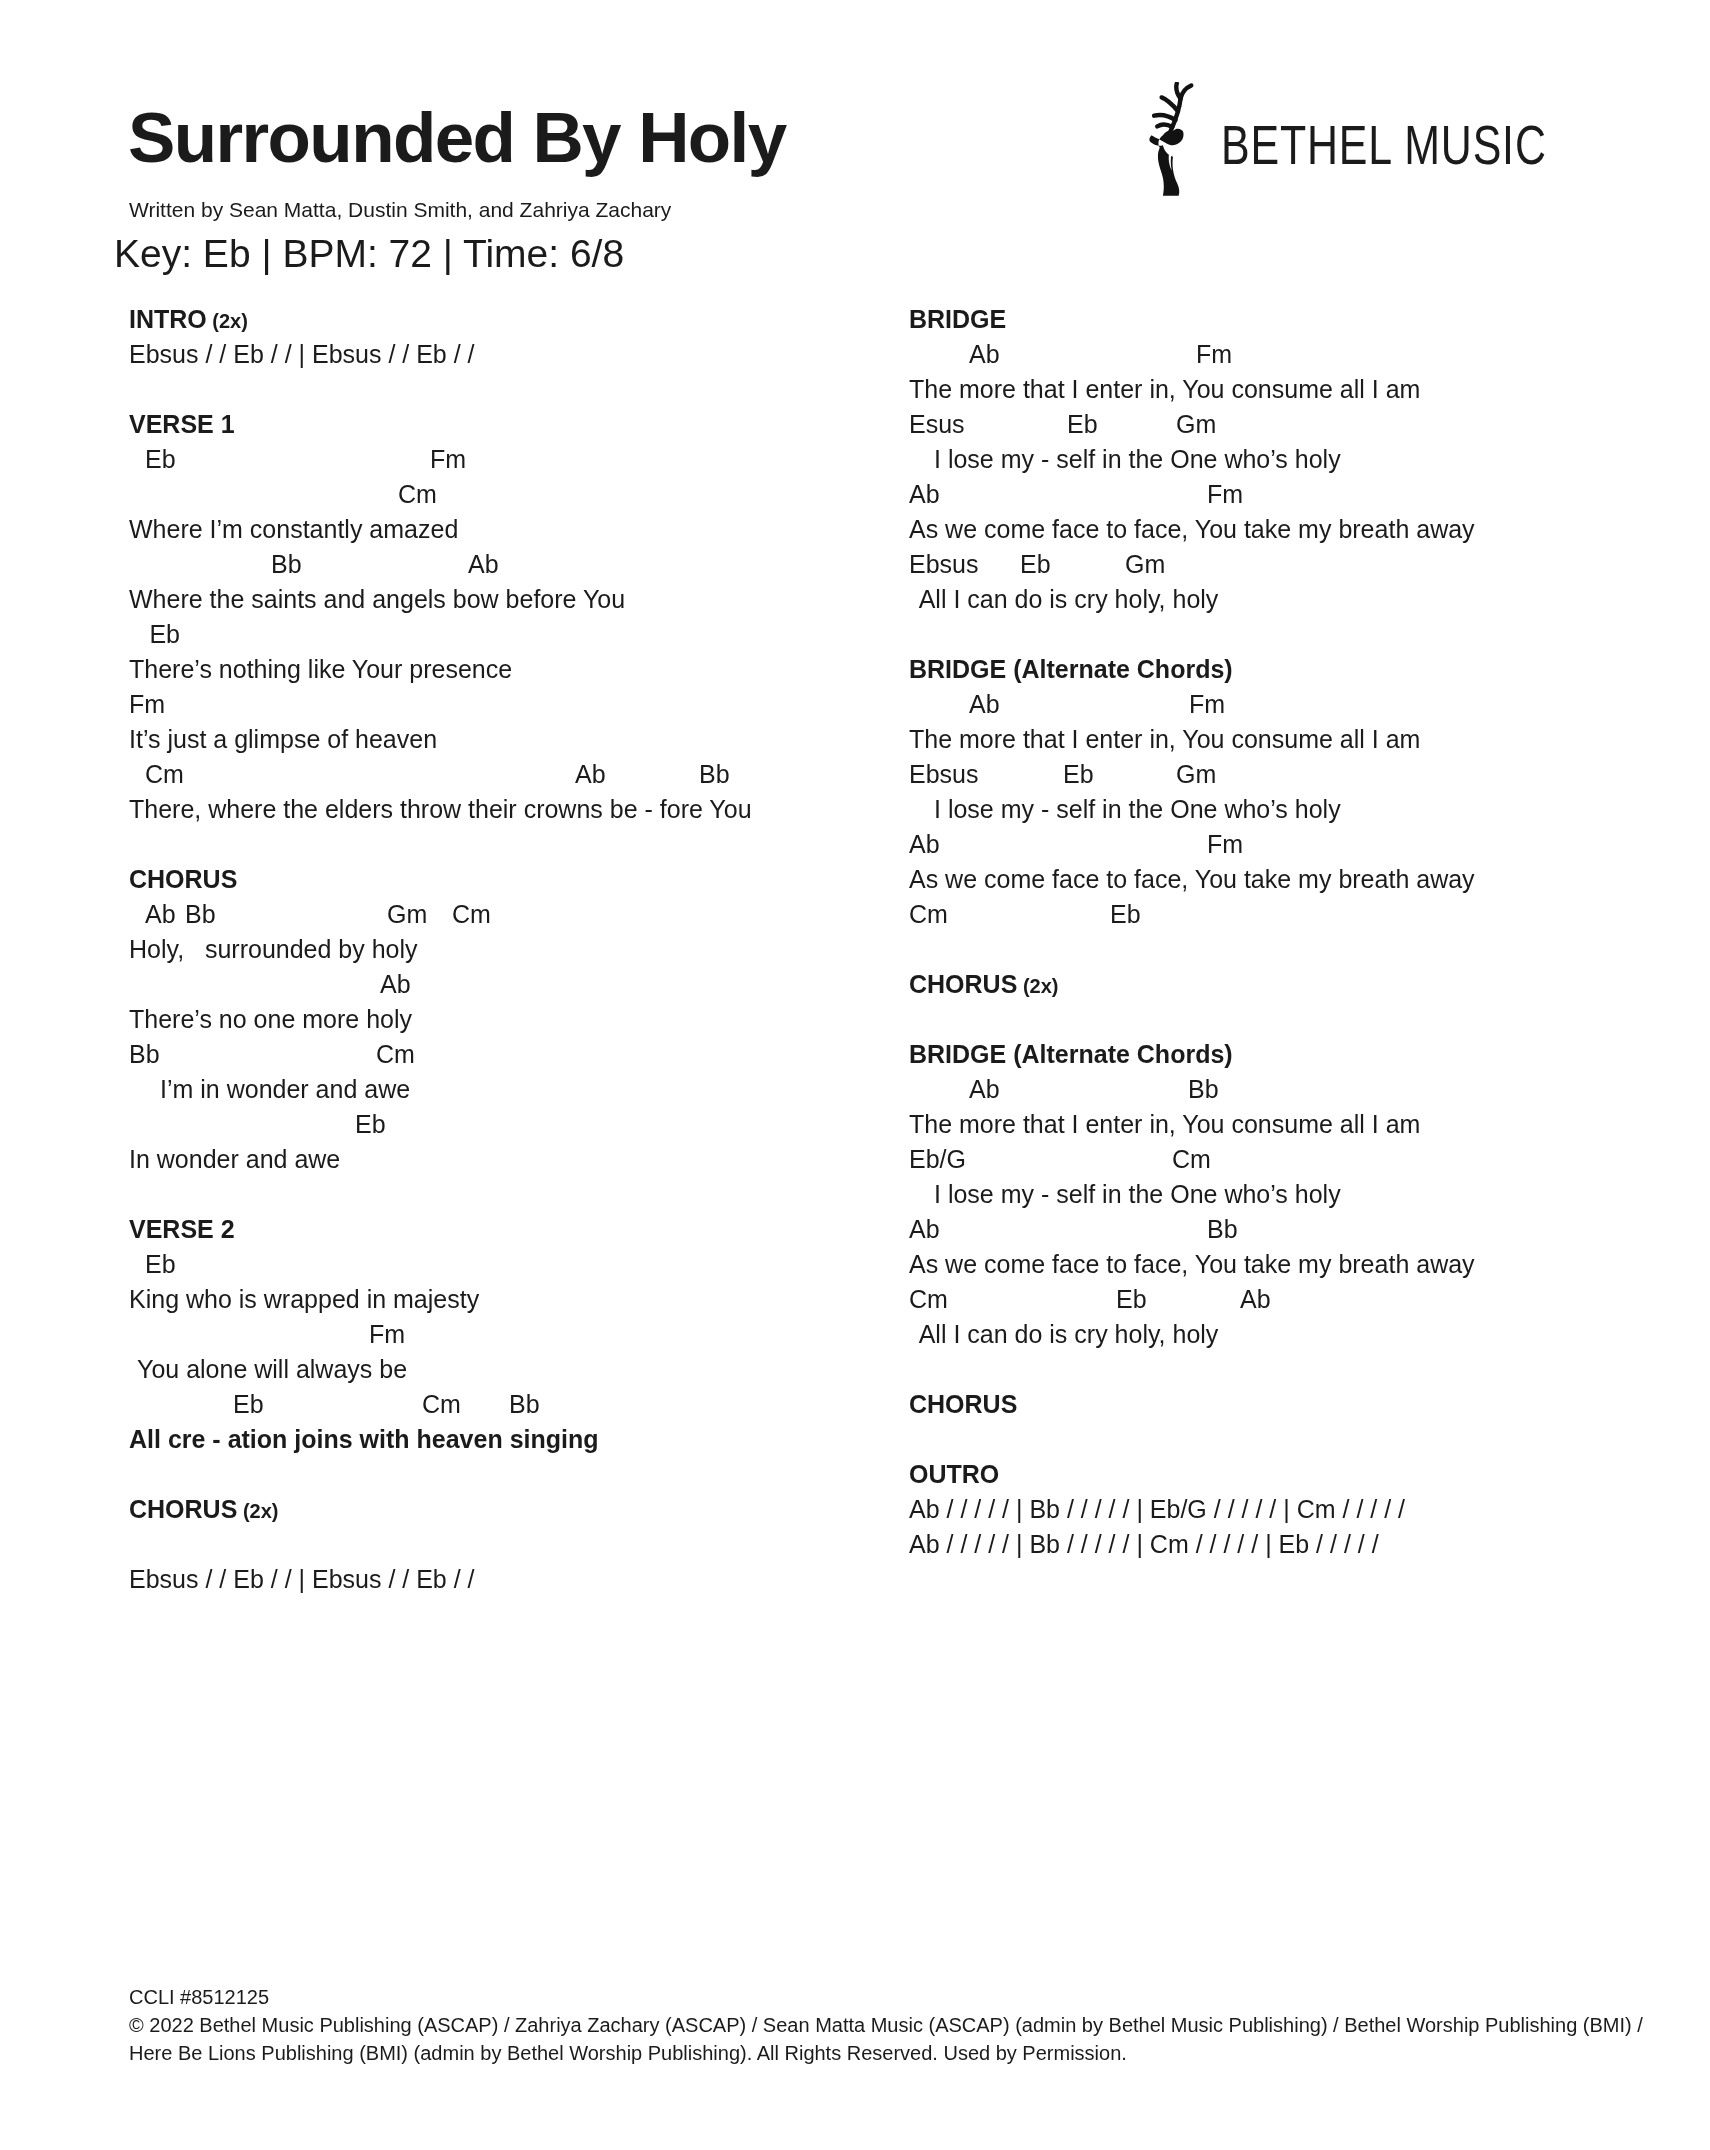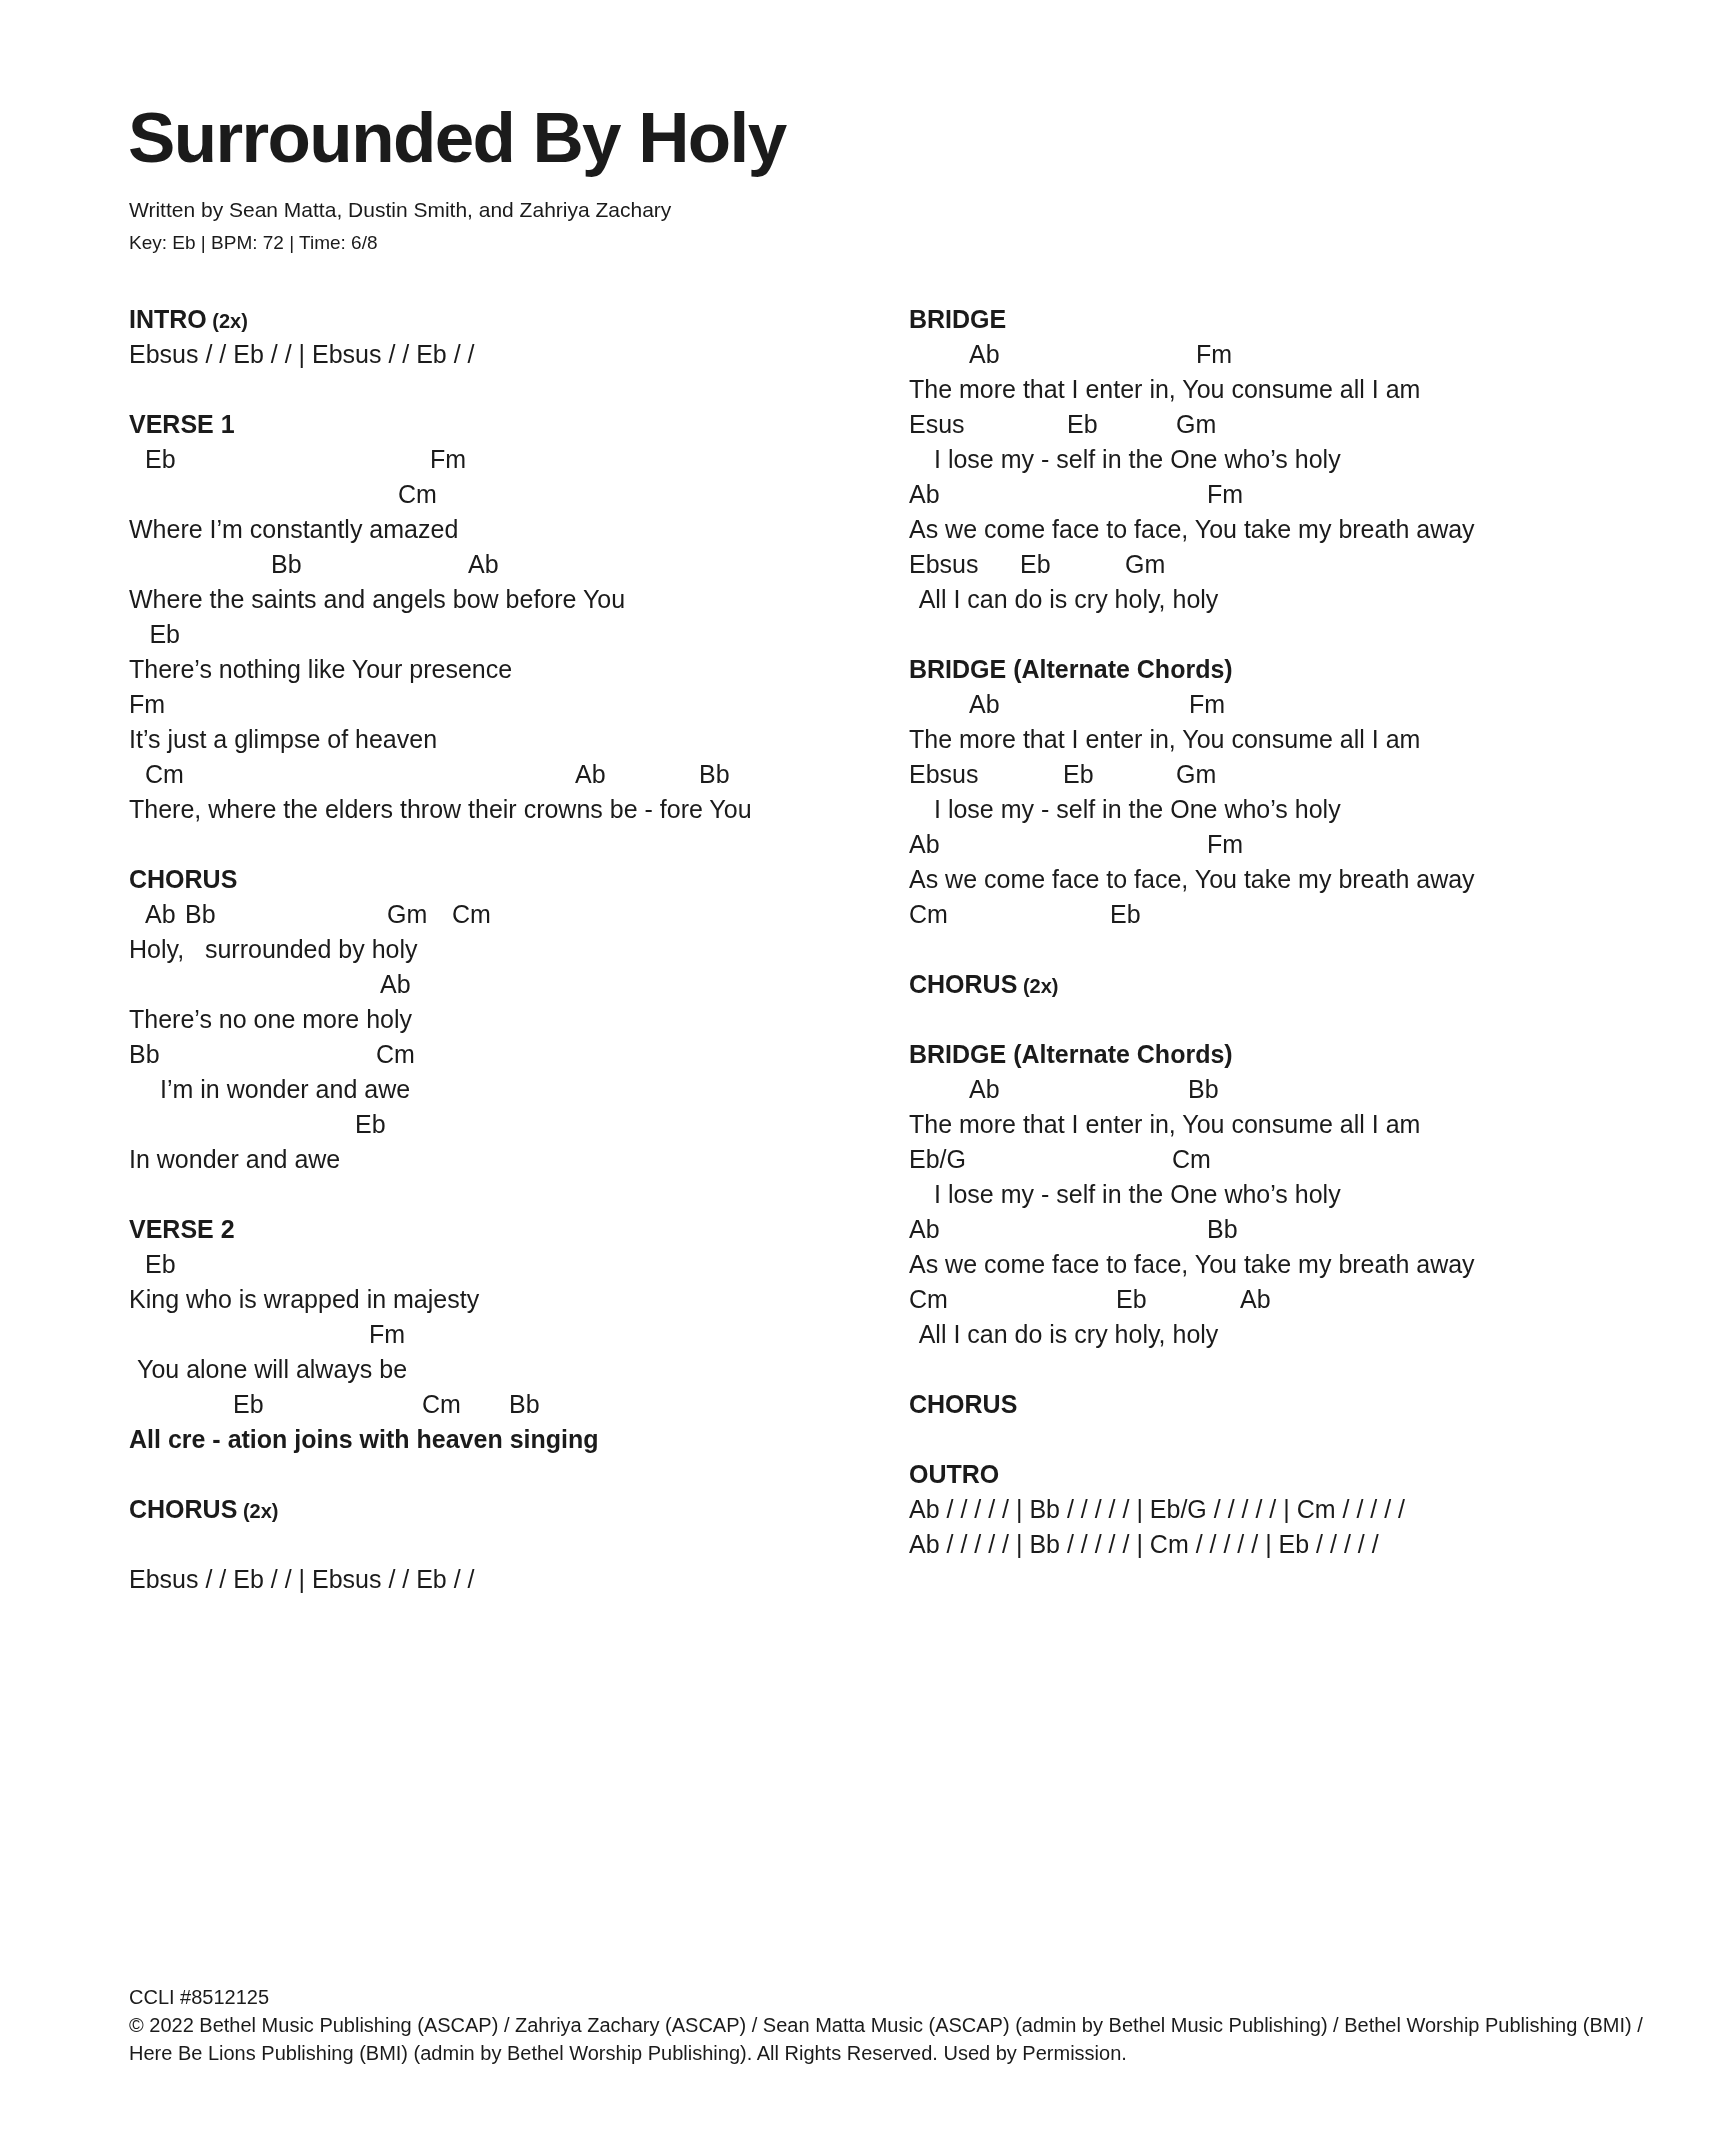--- a/index.html
+++ b/index.html
@@ -16,22 +16,22 @@
   .title{
     position:absolute; left:128px; top:97px;
     font-size:71px; font-weight:700; letter-spacing:-1.6px;
     white-space:pre;
   }
   .subtitle{
     position:absolute; left:129px; top:198px;
     font-size:21px; font-weight:400; white-space:pre;
   }
   .meta{
-    position:absolute; left:129px; top:232px;
-    font-size:19px; font-weight:400; white-space:pre;
+    position:absolute; left:114px; top:232px;
+    font-size:39px; font-weight:400; white-space:pre;
   }
   .logo{
     position:absolute; left:1144px; top:82px;
     display:flex; align-items:flex-start;
   }
   .logo svg{display:block;}
   .brand{
     font-size:55px; font-weight:400; letter-spacing:1.1px;
     transform:scaleX(0.78); transform-origin:left top;
     margin-left:14px; margin-top:31px; white-space:pre;
@@ -52,20 +52,54 @@
 </style>
 </head>
 <body>
 
 <div class="page">
 
   <div class="title">Surrounded By Holy</div>
   <div class="subtitle">Written by Sean Matta, Dustin Smith, and Zahriya Zachary</div>
   <div class="meta">Key: Eb | BPM: 72 | Time: 6/8</div>
 
+  <div class="logo">
+    <span>
+      <svg width="63" height="114" viewBox="0 0 100 180" fill="none" xmlns="http://www.w3.org/2000/svg">
+
+        <g stroke="#121212" stroke-width="7" stroke-linecap="round" fill="none">
+          <path d="M42 78 C50 60 56 44 58 26"></path>
+          <path d="M58 26 C60 16 66 9 75 5"></path>
+          <path d="M58 26 C52 18 50 10 52 2"></path>
+          <path d="M54 46 C44 34 38 28 28 24"></path>
+          <path d="M50 60 C38 52 28 50 16 53"></path>
+          <path d="M45 71 C36 66 28 66 21 70"></path>
+        </g>
+
+        <path fill="#121212" d="M12 84
+          C8 88 7 93 12 96
+          C17 100 24 102 30 100
+          C32 109 38 116 46 118
+          C44 131 46 147 53 161
+          C56 168 57 174 55 180
+          L30 180
+          C33 165 31 152 27 141
+          C22 127 20 114 25 104
+          C21 97 23 89 30 84
+          C34 78 40 75 46 77
+          C52 72 58 73 62 78
+          C64 84 62 92 56 96
+          C50 101 42 101 36 97
+          C28 92 18 88 12 84 Z"></path>
+
+        <path fill="#ffffff" d="M40 112 C38 122 40 132 44 140 C42 130 42 120 44 112 Z"></path>
+      </svg>
+    </span>
+    <div class="brand">BETHEL MUSIC</div>
+  </div>
 
   <div class="col col-left">
       <div class="section">
         <div class="row sec-head"><span>INTRO</span><span class="sec-suffix"> (2x)</span></div>
         <div class="row"><span class="txt" style="margin-left: 0px;">Ebsus / / Eb / / | Ebsus / / Eb / /</span></div>
       </div>
       <div class="section">
         <div class="row sec-head"><span>VERSE 1</span></div>
         <div class="row"><span class="chord" style="left: 16px;">Eb</span><span class="chord" style="left: 301px;">Fm</span></div>
         <div class="row"><span class="chord" style="left: 269px;">Cm</span></div>

